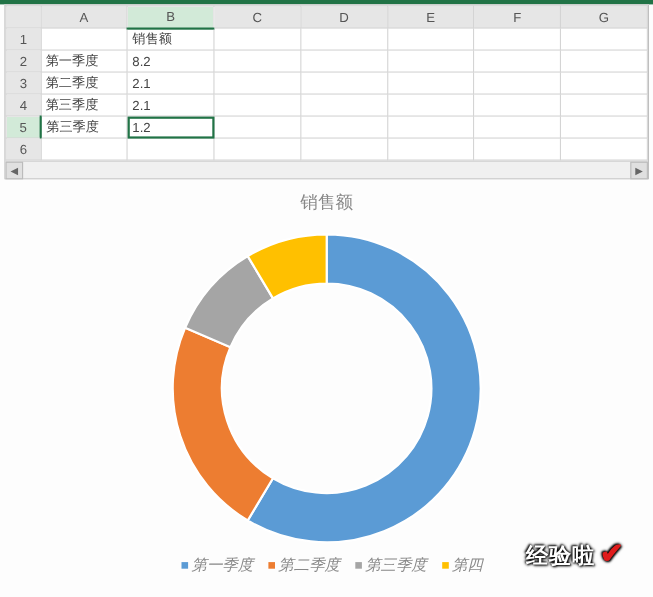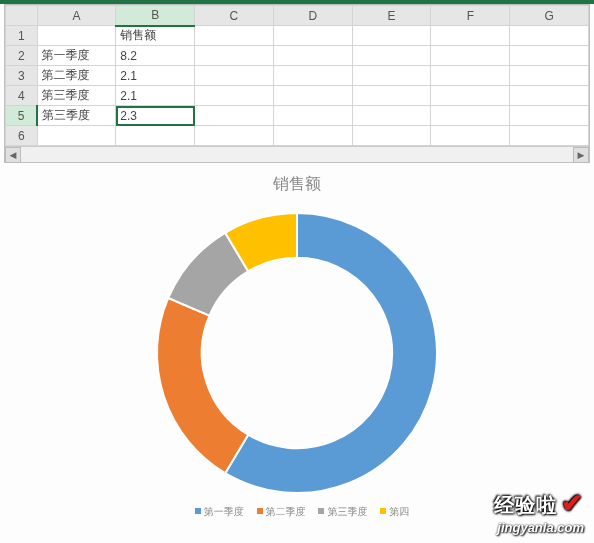--- a/index.html
+++ b/index.html
@@ -96,34 +96,35 @@
     color: #888;
     font-size: 16px;
     margin-top: 6px;
   }
   .donut {
     display: block;
     margin: 8px auto 0 auto;
   }
   .legend {
     text-align: center;
-    font-size: 10px;
+    font-size: 14px;
     color: #888;
     margin-top: 2px;
+    font-style: italic;
   }
   .legend .sw {
     display: inline-block;
     width: 6px; height: 6px;
     margin: 0 3px 0 10px;
     position: relative;
     top: -1px;
   }
   .watermark {
     position: absolute;
-    right: 10px;
+    right: 26px;
     bottom: 24px;
     font-size: 20px;
     font-weight: bold;
     color: #fff;
     text-shadow: 0 0 3px #000, 1px 1px 2px #000, -1px -1px 2px #000;
     font-family: "Microsoft YaHei", sans-serif;
     letter-spacing: 1px;
     margin-top: 33px;
   }
   .watermark .chk {
@@ -209,21 +210,21 @@
         <td class="r">2.1</td>
         <td></td>
         <td></td>
         <td></td>
         <td></td>
         <td></td>
       </tr>
       <tr>
         <td class="rowhdr selrow">5</td>
         <td class="l">第三季度</td>
-        <td class="r activecell">2.3</td>
+        <td class="r activecell">1.2</td>
         <td></td>
         <td></td>
         <td></td>
         <td></td>
         <td></td>
       </tr>
       <tr>
         <td class="rowhdr">6</td>
         <td></td>
         <td></td>
@@ -252,14 +253,13 @@
   <div class="legend">
     <span class="sw" style="background:#5b9bd5"></span><span>第一季度</span>
     <span class="sw" style="background:#ed7d31"></span><span>第二季度</span>
     <span class="sw" style="background:#a5a5a5"></span><span>第三季度</span>
     <span class="sw" style="background:#ffc000"></span><span>第四</span>
   </div>
 
   <div class="watermark">
     <span>经验啦</span><span class="chk">✔</span>
   </div>
-  <div class="watermark-url">jingyanla.com</div>
 </div>
 
 </body></html>

